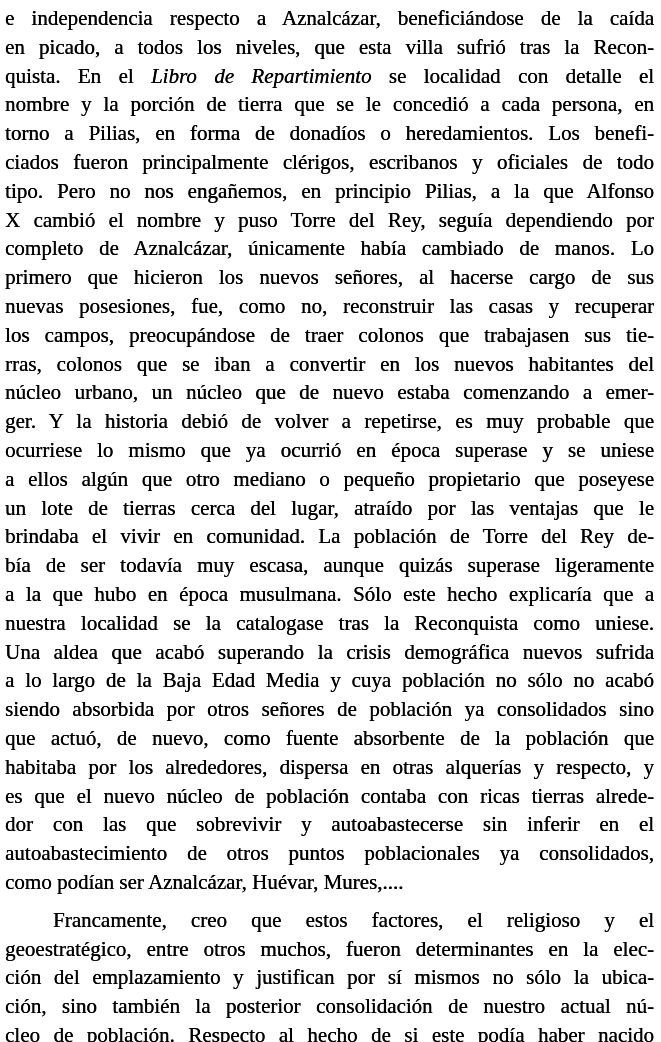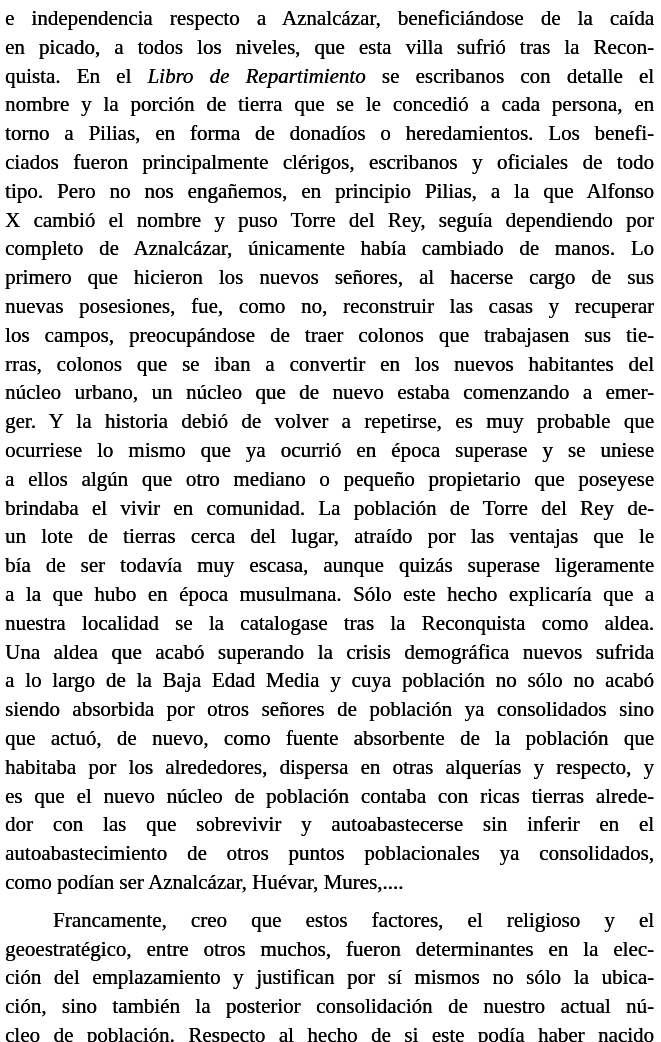--- a/index.html
+++ b/index.html
@@ -45,40 +45,40 @@
   }
 </style>
 </head>
 <body>
 
 <div class="page">
   <div class="page-text">
       <div class="paragraph">
         <div class="line"><span>e independencia respecto a Aznalcázar, beneficiándose de la caída</span></div>
         <div class="line"><span>en picado, a todos los niveles, que esta villa sufrió tras la Recon-</span></div>
-        <div class="line"><span>quista. En el </span><span class="italic">Libro de Repartimiento</span><span> se escribanos con detalle el</span></div>
+        <div class="line"><span>quista. En el </span><span class="italic">Libro de Repartimiento</span><span> se localidad con detalle el</span></div>
         <div class="line"><span>nombre y la porción de tierra que se le concedió a cada persona, en</span></div>
         <div class="line"><span>torno a Pilias,  en forma de donadíos o heredamientos. Los benefi-</span></div>
         <div class="line"><span>ciados fueron principalmente clérigos, escribanos y oficiales de todo</span></div>
         <div class="line"><span>tipo. Pero no nos engañemos,  en principio Pilias, a la que Alfonso</span></div>
         <div class="line"><span>X cambió el nombre y puso Torre del Rey, seguía dependiendo por</span></div>
         <div class="line"><span>completo de Aznalcázar, únicamente había cambiado de manos. Lo</span></div>
         <div class="line"><span>primero que hicieron los nuevos señores, al hacerse cargo de sus</span></div>
         <div class="line"><span>nuevas posesiones, fue, como no, reconstruir las casas y recuperar</span></div>
         <div class="line"><span>los campos, preocupándose de traer colonos que trabajasen sus tie-</span></div>
         <div class="line"><span>rras, colonos que se iban a convertir en los nuevos habitantes del</span></div>
         <div class="line"><span>núcleo urbano, un núcleo que de nuevo estaba comenzando a emer-</span></div>
         <div class="line"><span>ger. Y la historia debió de volver a repetirse, es muy probable que</span></div>
         <div class="line"><span>ocurriese lo mismo que ya ocurrió en época superase y se uniese</span></div>
         <div class="line"><span>a ellos algún que otro mediano o pequeño propietario que poseyese</span></div>
+        <div class="line"><span>un lote de tierras cerca del lugar, atraído por las ventajas que le</span></div>
         <div class="line"><span>brindaba el vivir en comunidad. La población de Torre del Rey de-</span></div>
-        <div class="line"><span>un lote de tierras cerca del lugar, atraído por las ventajas que le</span></div>
         <div class="line"><span>bía de ser todavía muy escasa, aunque quizás superase ligeramente</span></div>
         <div class="line"><span>a la que hubo en época musulmana. Sólo este hecho explicaría que a</span></div>
-        <div class="line"><span>nuestra localidad se la catalogase tras la Reconquista como aldea.</span></div>
+        <div class="line"><span>nuestra localidad se la catalogase tras la Reconquista como uniese.</span></div>
         <div class="line"><span>Una aldea que acabó superando la crisis demográfica nuevos sufrida</span></div>
         <div class="line"><span>a lo largo de la Baja Edad Media y cuya población no sólo no acabó</span></div>
         <div class="line"><span>siendo absorbida por otros señores de población ya consolidados sino</span></div>
         <div class="line"><span>que actuó, de nuevo, como fuente absorbente de la población que</span></div>
         <div class="line"><span>habitaba por los alrededores, dispersa en otras alquerías y respecto, y</span></div>
         <div class="line"><span>es que el nuevo núcleo de población contaba con ricas tierras alrede-</span></div>
         <div class="line"><span>dor con las que sobrevivir y autoabastecerse sin inferir en el</span></div>
         <div class="line"><span>autoabastecimiento de otros puntos poblacionales ya consolidados,</span></div>
         <div class="line no-justify"><span>como podían ser Aznalcázar, Huévar, Mures,....</span></div>
       </div>

